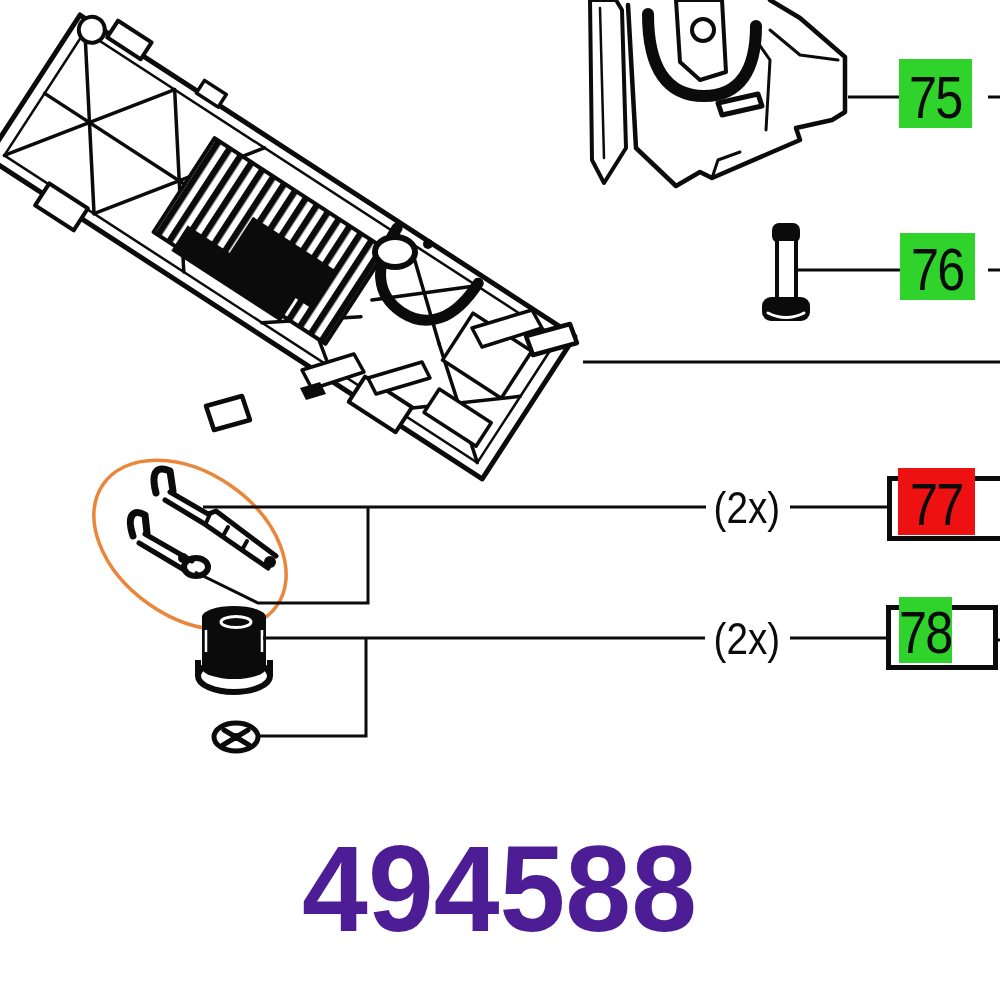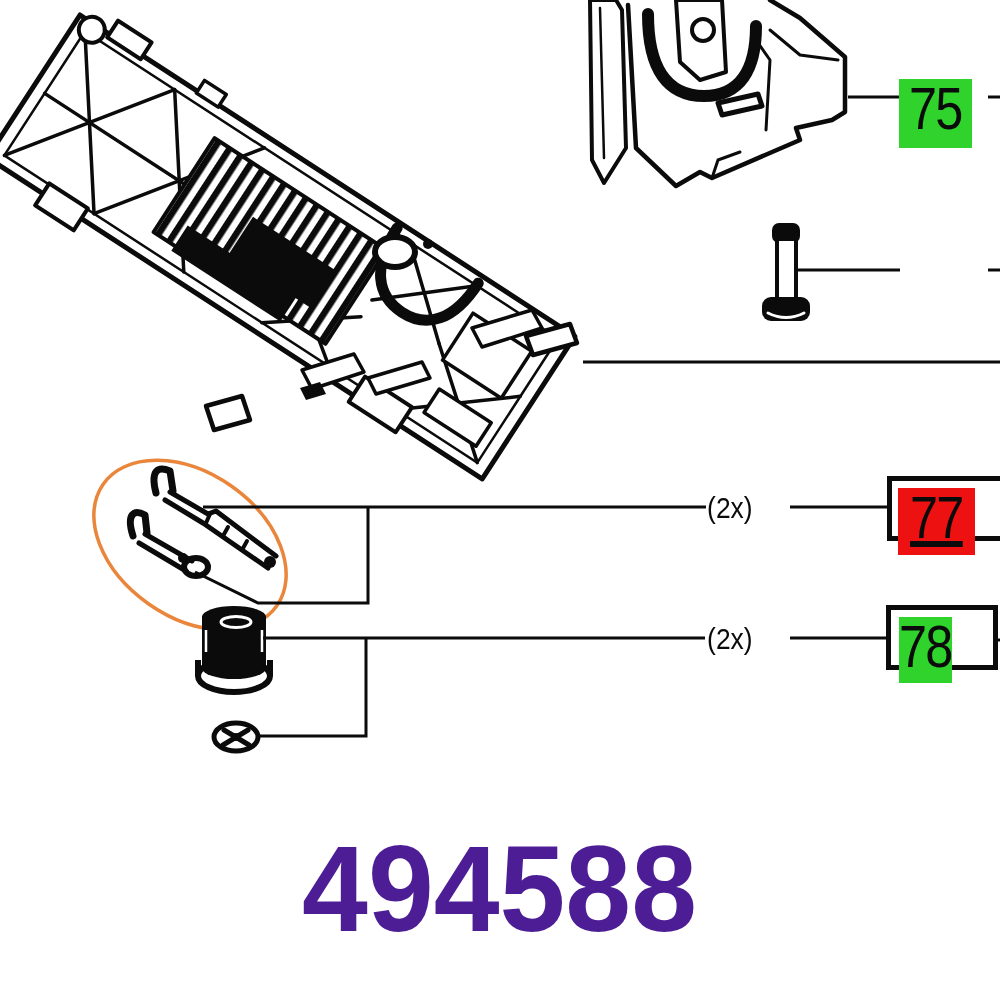--- a/index.html
+++ b/index.html
@@ -2,28 +2,28 @@
 <html><head>
 <meta charset="utf-8">
 <style>
   html,body{margin:0;padding:0;background:#fff;}
   .canvas{
     position:relative;width:1000px;height:1000px;background:#fff;overflow:hidden;
     font-family:"Liberation Sans",sans-serif;color:#111;
   }
   .canvas svg{position:absolute;left:0;top:0;}
   .label-box{
-    position:absolute;display:flex;align-items:flex-start;justify-content:center;
-    font-size:60px;line-height:1;color:#0b0b0b;margin-top:20px;
+    position:absolute;display:flex;align-items:flex-end;justify-content:center;
+    font-size:60px;line-height:1;color:#0b0b0b;
   }
   .label-box .digits{display:inline-block;transform:scaleX(.84);letter-spacing:-2px;}
   .outer-frame{position:absolute;background:#fff;border:5px solid #0b0b0b;box-sizing:border-box;}
   .qty{
-    position:absolute;display:flex;align-items:center;
-    font-size:30px;line-height:1;color:#0b0b0b;
+    position:absolute;display:flex;align-items:center;justify-content:center;
+    font-size:44px;line-height:1;color:#0b0b0b;
   }
   .qty span{display:inline-block;transform:scaleX(.88);}
   .part-number{
     position:absolute;left:0;right:0;top:828px;text-align:center;
     font-size:122px;font-weight:bold;line-height:1;color:#4c1d95;
   }
   .part-number span{display:inline-block;transform:scaleX(.97);letter-spacing:0px;}
 </style>
 </head>
 <body>
@@ -167,23 +167,26 @@
     <span>(2x)</span>
   </div>
   <div class="qty" style="left:704px;top:611px;width:86px;height:55px;">
     <span>(2x)</span>
   </div>
 
   <div class="label-box" style="left:899px;top:59px;width:73px;height:69px;background:#2fd32c;">
     <span class="digits">75</span>
   </div>
 
+  <div class="label-box" style="left:900px;top:233px;width:75px;height:67px;background:#2fd32c;">
+    <span class="digits">76</span>
+  </div>
 
   <div class="outer-frame" style="left:887px;top:476px;width:120px;height:65px;"></div>
-  <div class="label-box" style="left:898px;top:468px;width:77px;height:67px;background:#ee1111;text-decoration:underline;">
+  <div class="label-box" style="left:898px;top:468px;width:77px;height:67px;background:#ee1111;">
     <span class="digits">77</span>
   </div>
 
   <div class="outer-frame" style="left:886px;top:605px;width:112px;height:65px;"></div>
   <div class="label-box" style="left:899px;top:597px;width:53px;height:66px;background:#2fd32c;">
     <span class="digits">78</span>
   </div>
 
   <div class="part-number">
     <span>494588</span>

